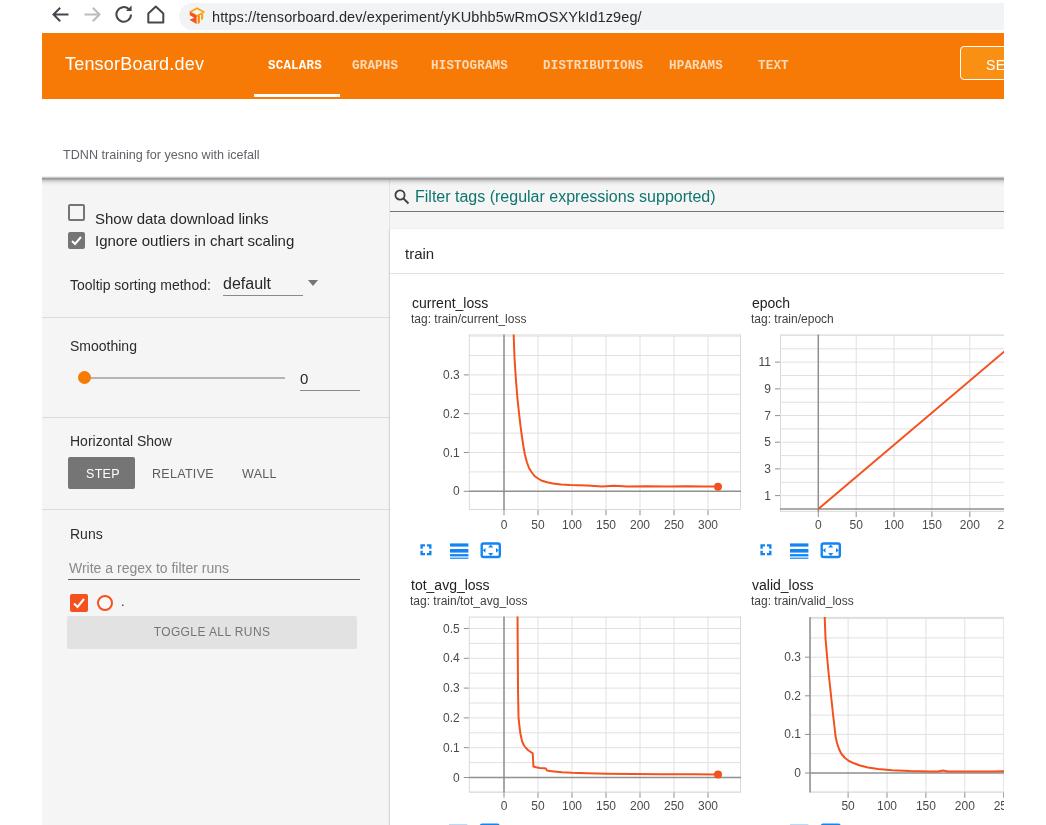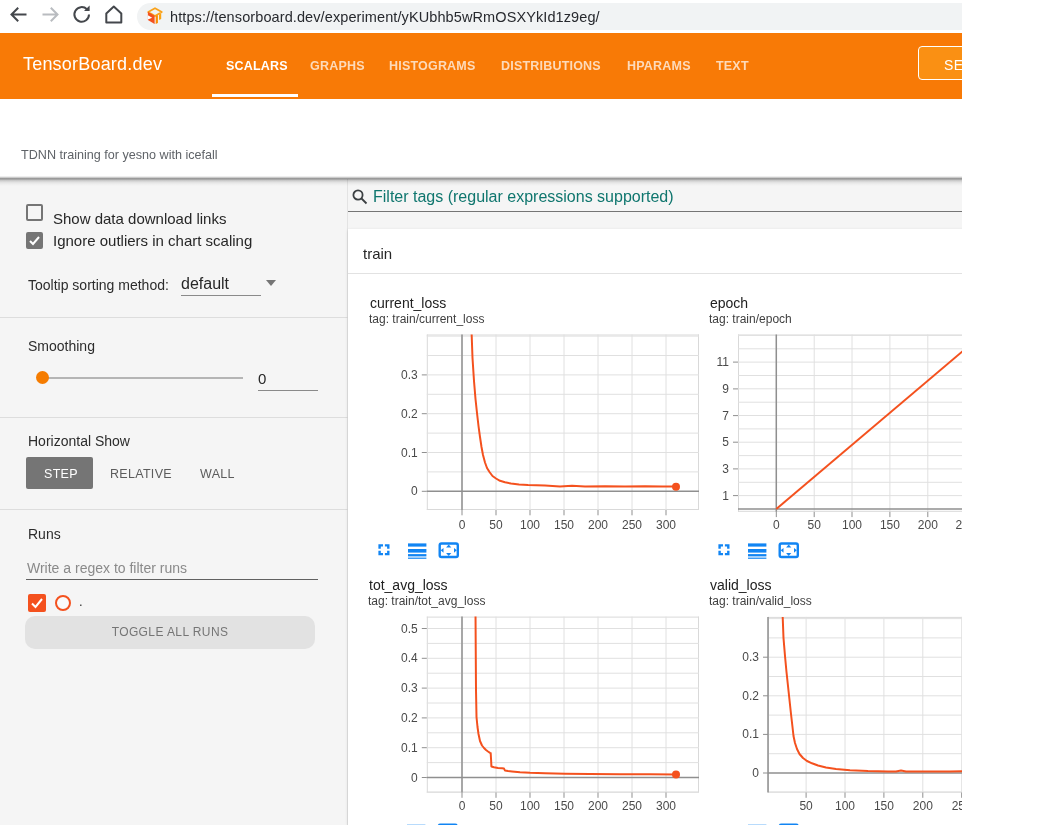--- a/index.html
+++ b/index.html
@@ -1,29 +1,29 @@
 <!DOCTYPE html>
 <html><head>
 <meta charset="utf-8">
 <style>
   * { margin:0; padding:0; box-sizing:border-box; }
   html,body { width:1046px; height:825px; overflow:hidden; background:#fff;
     font-family:"Liberation Sans", sans-serif; }
   .abs { position:absolute; }
-  #page { position:relative; width:962px; height:825px; overflow:hidden; }
+  #page { position:relative; width:962px; height:825px; overflow:hidden;margin-left:42px; }
 
   
   #chrome { position:absolute; left:0; top:0; width:1046px; height:33px; background:#fff; }
   #pill { position:absolute; left:137px; top:3px; width:898px; height:27px; border-radius:14px; background:#f1f3f4; }
   #url { position:absolute; left:33px; top:6px; font-size:14.5px; color:#27292e; letter-spacing:0.1px; white-space:nowrap; }
 
   
   #hdr { position:absolute; left:0; top:33px; width:1046px; height:66px; background:#f87a06; }
   #logo { position:absolute; left:23px; top:20.5px; font-size:18px; font-weight:normal; color:#fff; letter-spacing:0.2px; }
-  .tab { position:absolute; top:26px; font-size:12.5px; font-weight:bold; color:rgba(255,255,255,0.72); letter-spacing:0.2px; }
+  .tab { position:absolute; top:26px; font-size:12.5px; font-weight:bold; color:rgba(255,255,255,0.72); letter-spacing:0.2px;font-family:Liberation Mono, monospace; }
   .tab.on { color:#fff; }
   #tabbar { position:absolute; left:212px; top:61px; width:86px; height:3px; background:#fff; }
   #fdbk { position:absolute; left:918px; top:13px; width:182px; height:34px; border:1px solid #fff; border-radius:4px; background:#fa9013; }
   #fdbk span { position:absolute; left:25px; top:10px; font-size:14px; color:#fff; letter-spacing:0.4px; white-space:nowrap; }
 
   
   #strip { position:absolute; left:0; top:99px; width:1046px; height:79px; background:#fff; }
   #expname { position:absolute; left:21px; top:148px; font-size:12.6px; color:#5f6368; }
   #shadow { position:absolute; left:0; top:176px; width:1046px; height:10px; z-index:5;
     background:linear-gradient(to bottom, rgba(0,0,0,0) 0%, rgba(0,0,0,0.22) 16%, rgba(0,0,0,0.44) 27%, rgba(0,0,0,0.20) 42%, rgba(0,0,0,0.09) 60%, rgba(0,0,0,0.03) 80%, rgba(0,0,0,0) 100%); }
@@ -33,21 +33,21 @@
 
   
   #side { position:absolute; left:0; top:179px; width:348px; height:646px; background:#f5f5f5; border-right:1px solid #e3e3e3; }
   .sdiv { position:absolute; left:0; width:348px; height:1px; background:#ddd; }
   .cbox { position:absolute; width:17px; height:17px; border:2px solid #757575; border-radius:2px; background:#f5f5f5; }
   .cbox.chk { background:#757575; }
   .cbox.chk svg { position:absolute; left:0px; top:0px; }
   .sidetext { position:absolute; font-size:15px; color:#272727; }
   .lbl { position:absolute; font-size:14px; color:#2c2c2c; }
 
-  #toggleall { position:absolute; left:25px; top:437px; width:290px; height:33px; background:#e2e2e2; border-radius:10px; text-align:center; }
+  #toggleall { position:absolute; left:25px; top:437px; width:290px; height:33px; background:#e2e2e2; border-radius:2px; text-align:center; }
   #toggleall span { font-size:12px; color:#757575; letter-spacing:0.4px; line-height:33px; }
 
   
   #filterline { position:absolute; left:348px; top:211px; width:698px; height:1px; background:#757575; }
   #filterph { position:absolute; left:373px; top:188px; font-size:16px; color:#0f766e; }
   #card { position:absolute; left:348px; top:229px; width:698px; height:596px; background:#fff; box-shadow:0 1px 3px rgba(0,0,0,0.15); }
   #traintitle { position:absolute; left:363px; top:245px; font-size:15px; color:#272727; }
   #cardhdrline { position:absolute; left:348px; top:273px; width:698px; height:1px; background:#e2e2e2; }
 </style>
 </head>

